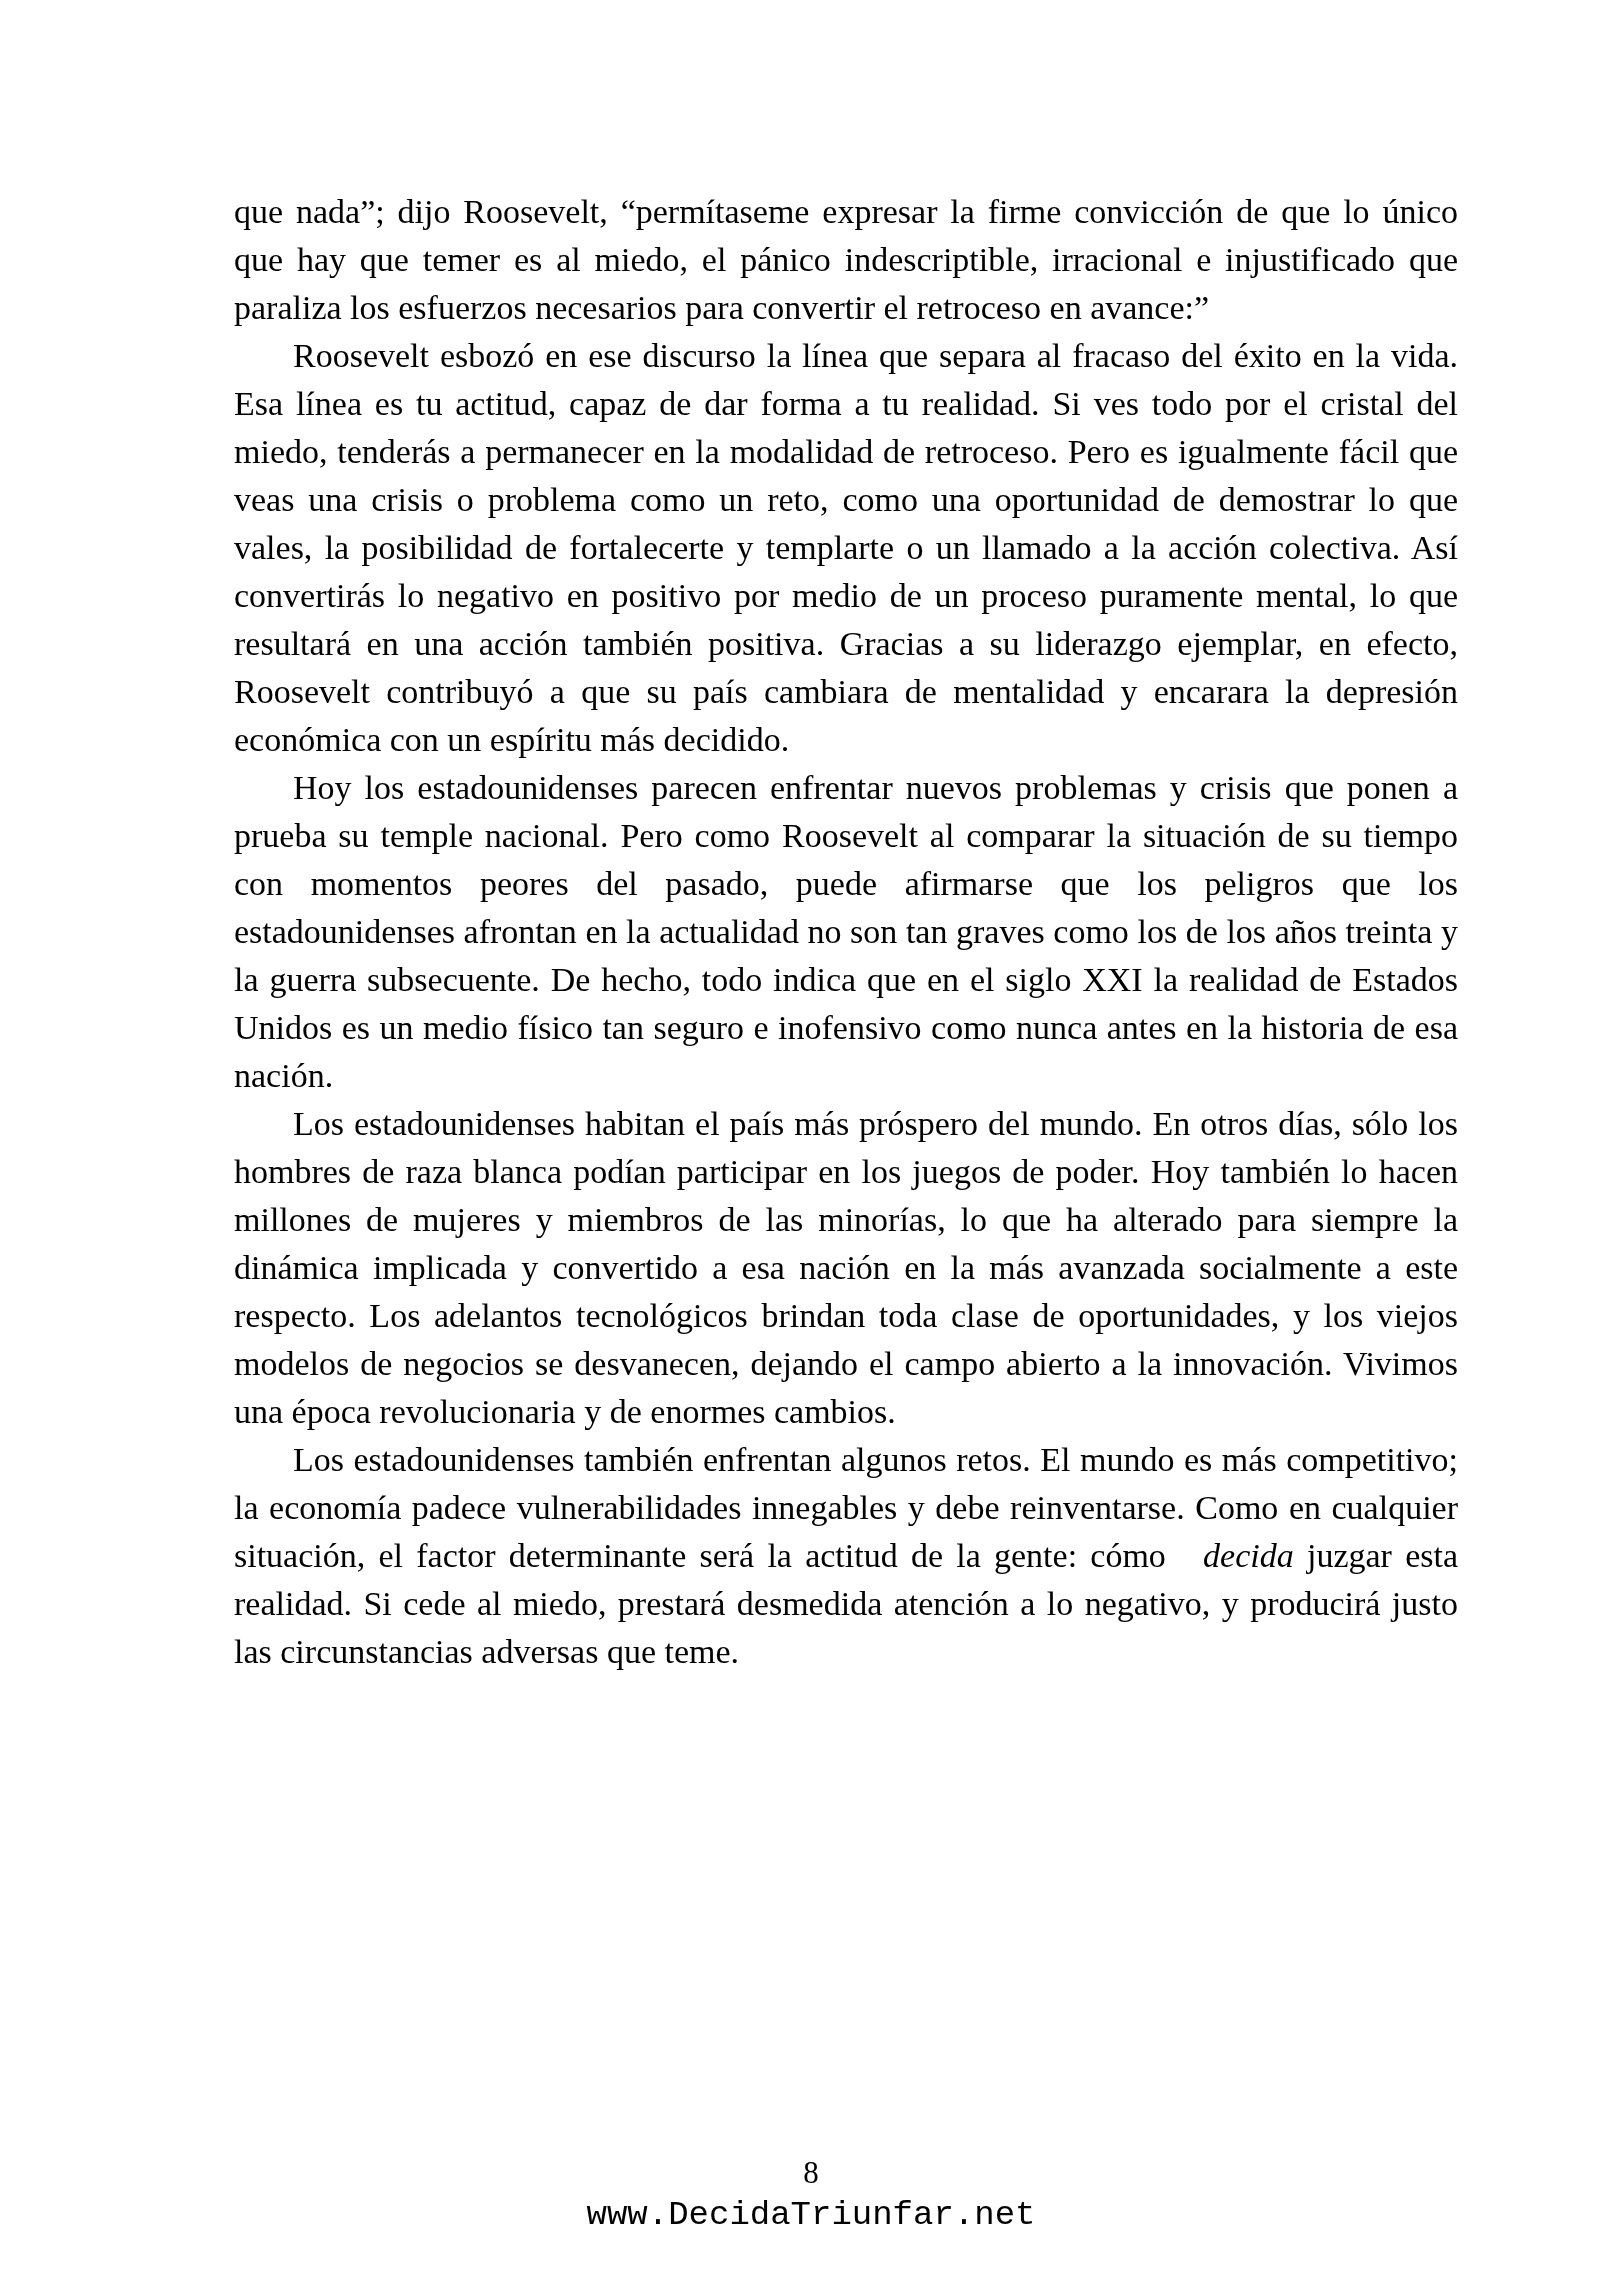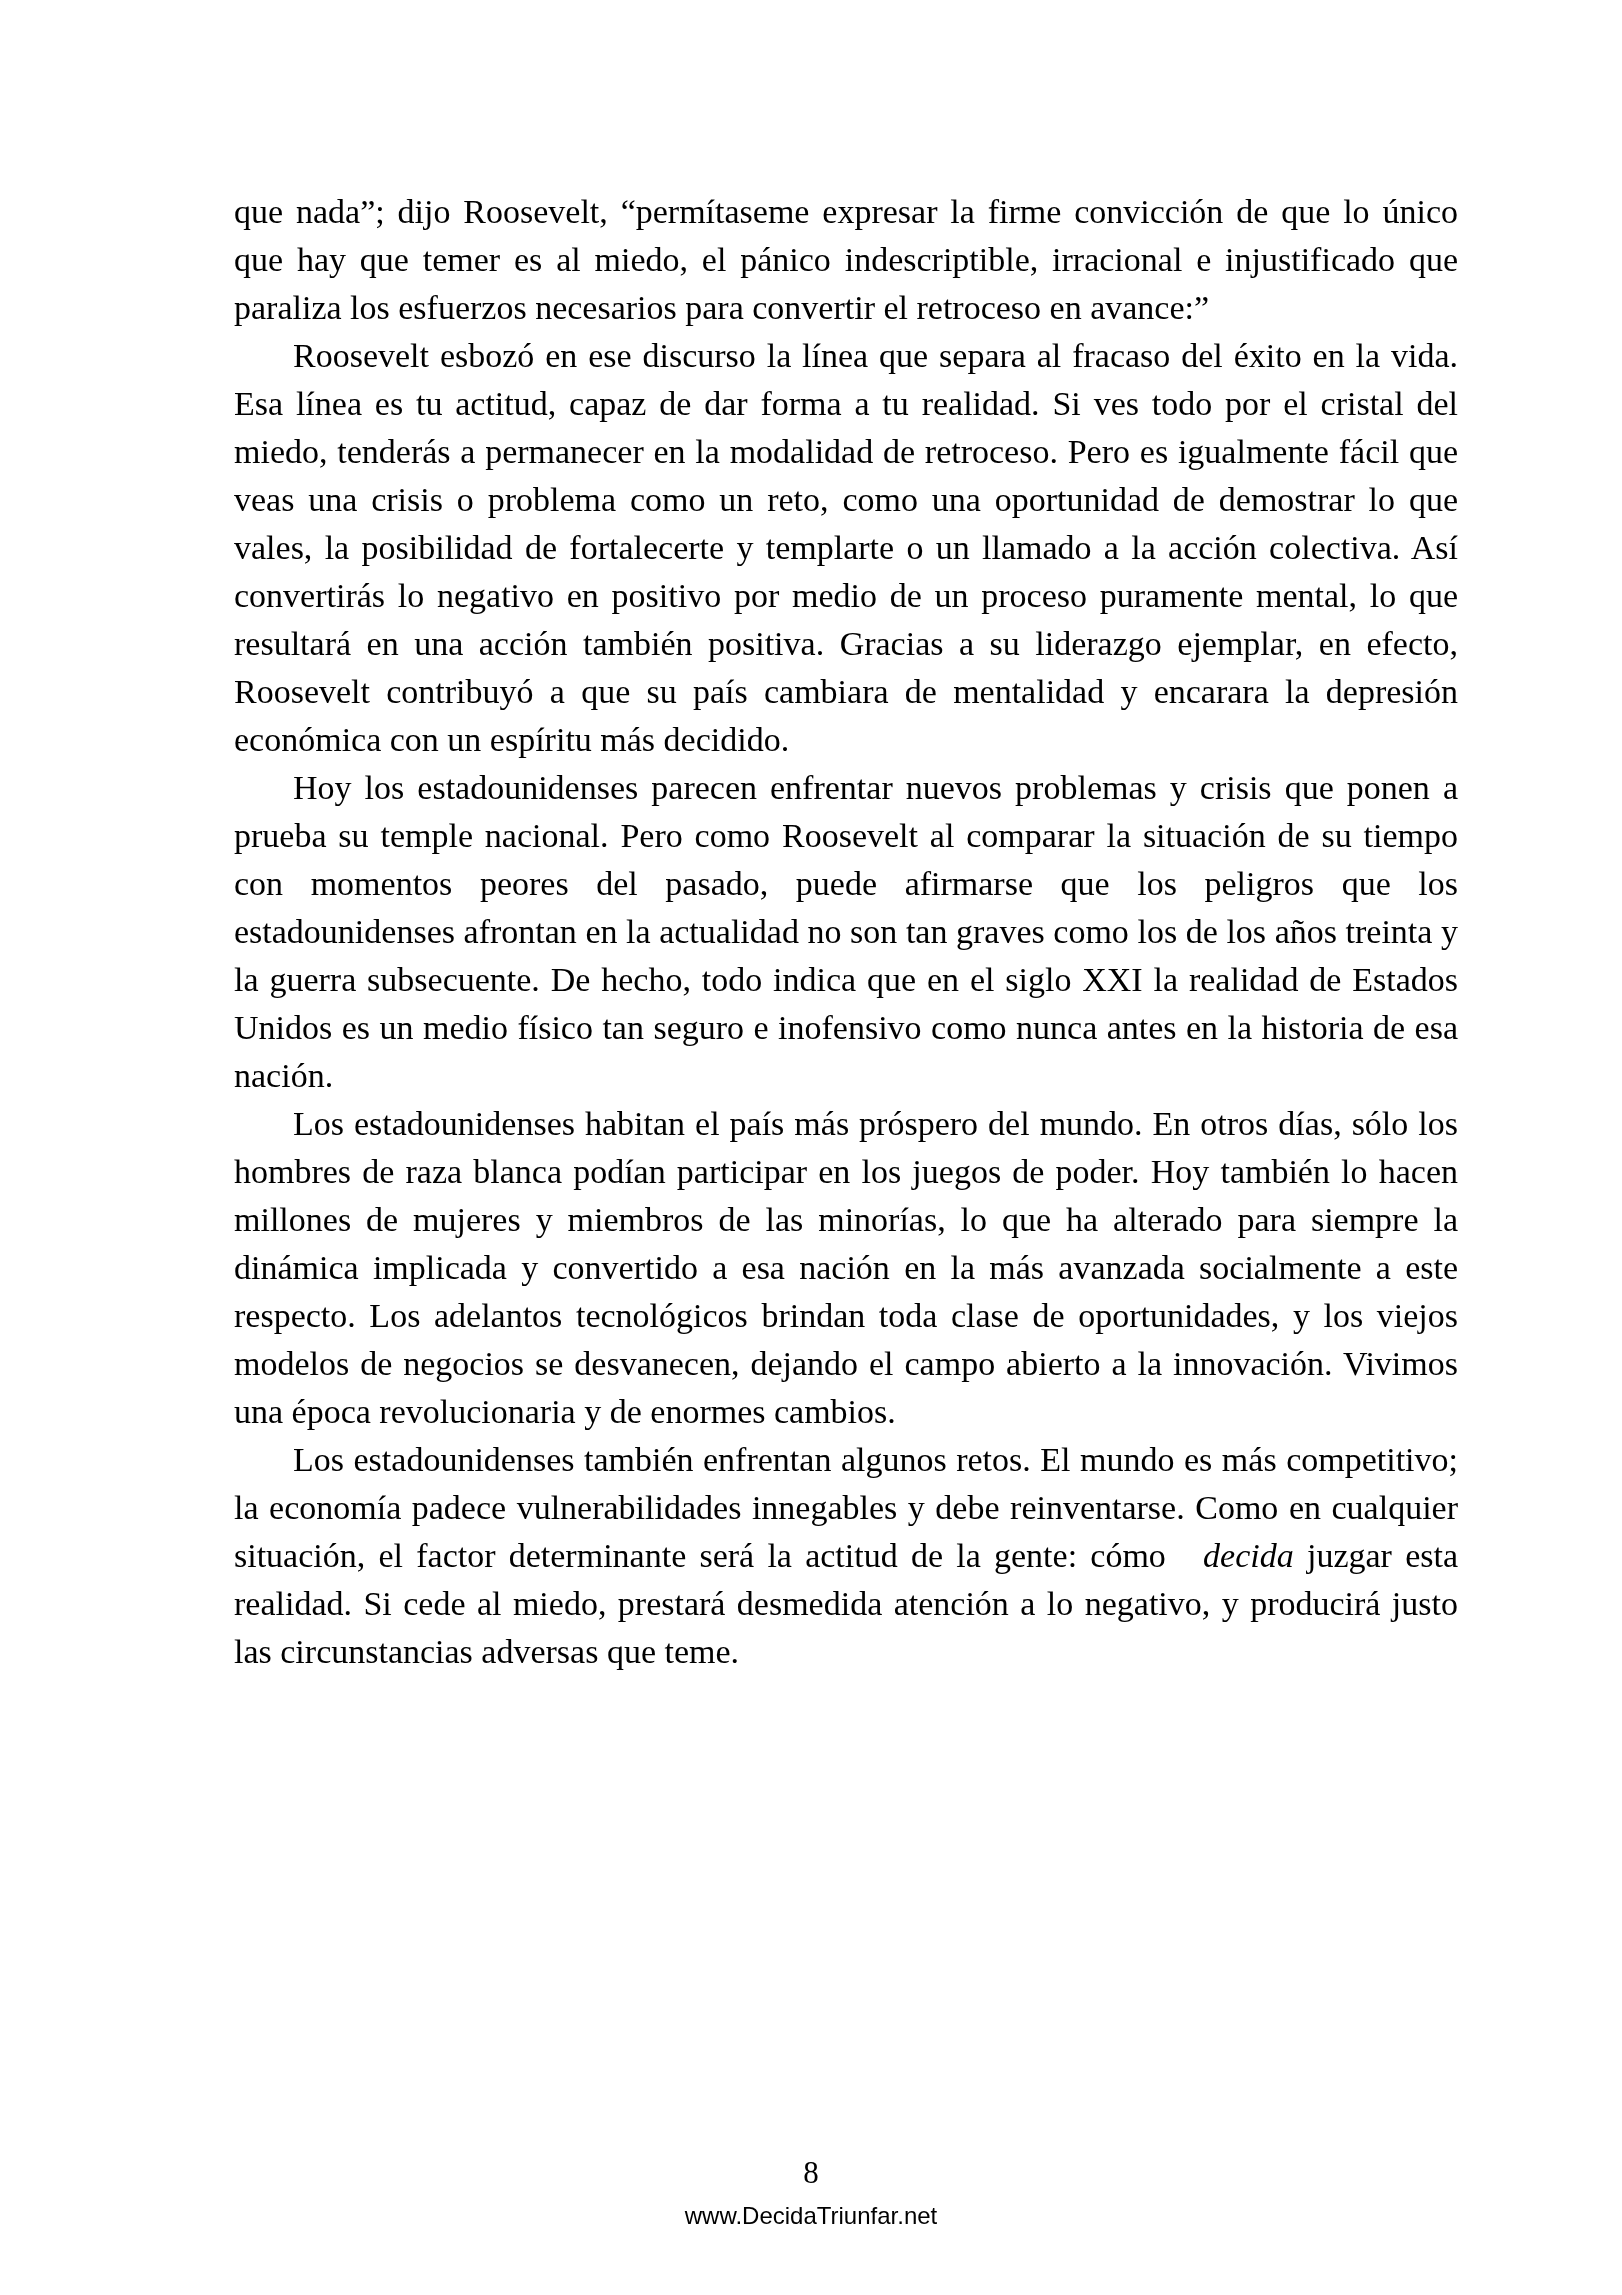--- a/index.html
+++ b/index.html
@@ -44,23 +44,23 @@
     top: 2154px;
     text-align: center;
   }
   .page-number {
     font-size: 31px;
     line-height: 37px;
     font-family: "Liberation Serif", serif;
   }
   .footer-url {
     margin-top: 6.5px;
-    font-size: 24px;
+    font-size: 34px;
     line-height: 35px;
-    font-family: Liberation Sans, sans-serif;
+    font-family: Liberation Mono, monospace;
   }
 </style>
 </head>
 <body>
 
 <div class="page">
 
   <div class="text-block">
     <p class="para no-indent">que nada”; dijo Roosevelt, “permítaseme expresar la firme convicción de que lo único que hay que temer es al miedo, el pánico indescriptible, irracional e injustificado que paraliza los esfuerzos necesarios para convertir el retroceso en avance:”</p>
     <p class="para">Roosevelt esbozó en ese discurso la línea que separa al fracaso del éxito en la vida. Esa línea es tu actitud, capaz de dar forma a tu realidad. Si ves todo por el cristal del miedo, tenderás a permanecer en la modalidad de retroceso. Pero es igualmente fácil que veas una crisis o problema como un reto, como una oportunidad de demostrar lo que vales, la posibilidad de fortalecerte y templarte o un llamado a la acción colectiva. Así convertirás lo negativo en positivo por medio de un proceso puramente mental, lo que resultará en una acción también positiva. Gracias a su liderazgo ejemplar, en efecto, Roosevelt contribuyó a que su país cambiara de mentalidad y encarara la depresión económica con un espíritu más decidido.</p>

